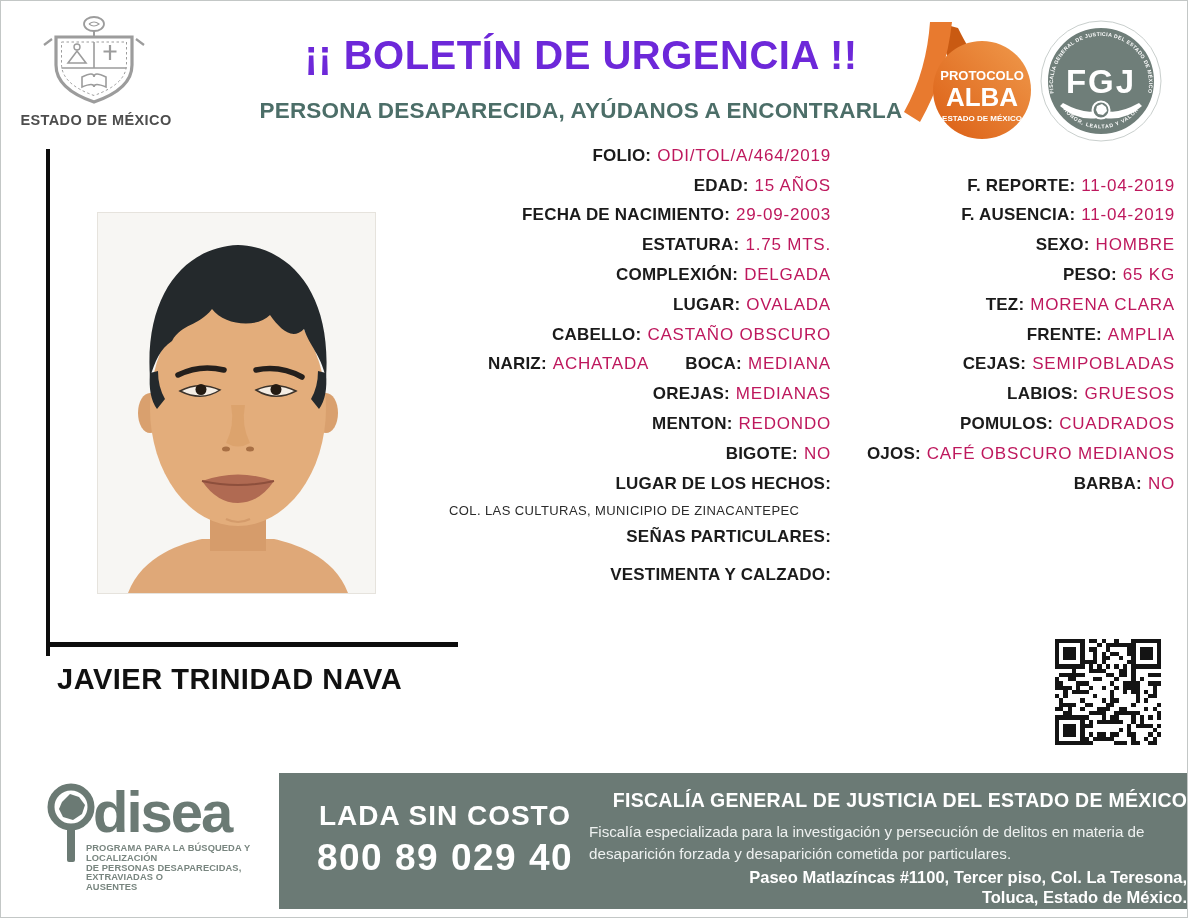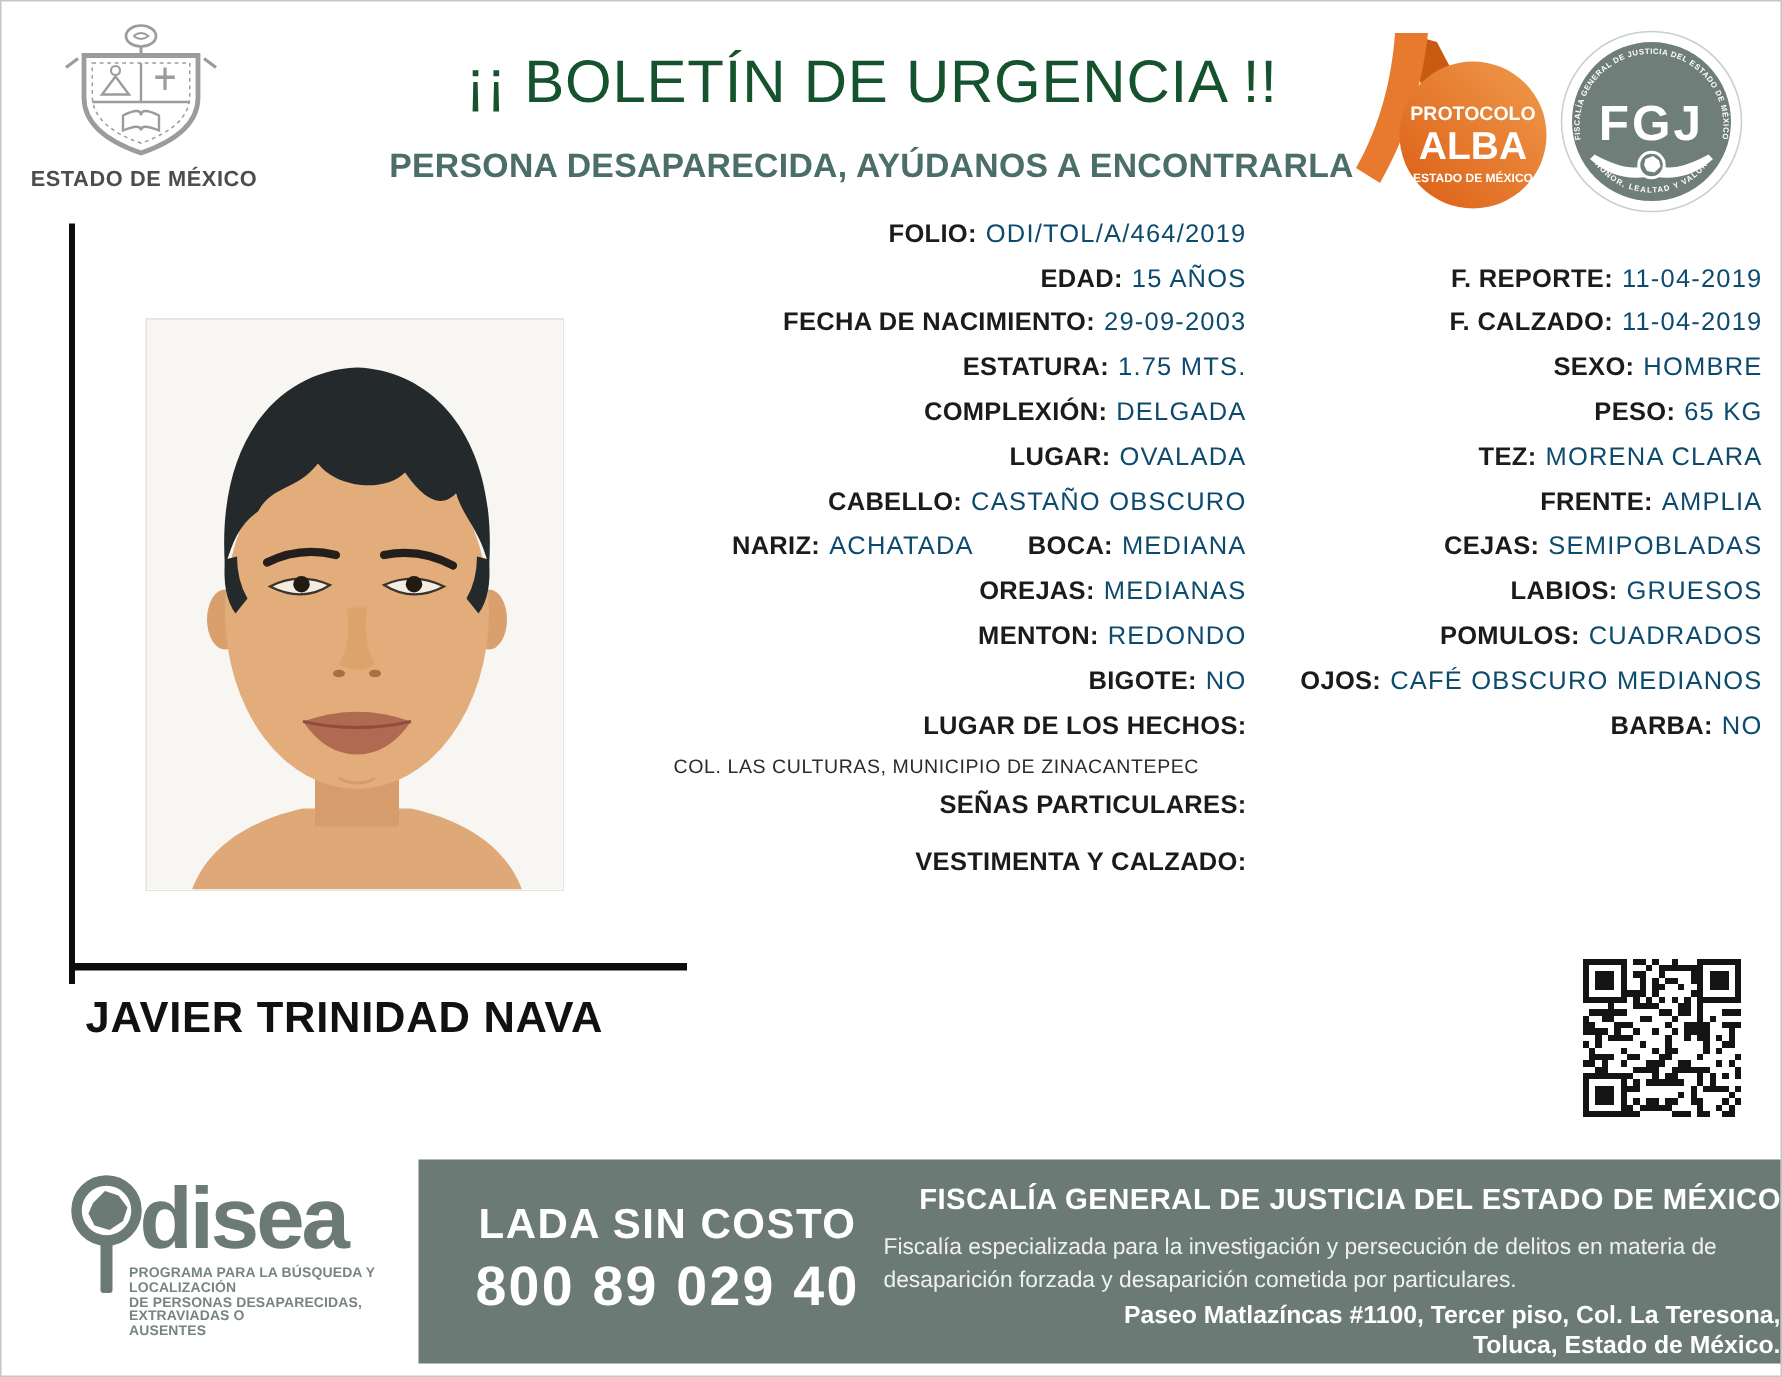--- a/index.html
+++ b/index.html
@@ -5,40 +5,40 @@
   html,body{margin:0;padding:0;background:#fff;}
   .page{position:relative;width:1188px;height:918px;background:#ffffff;overflow:hidden;
         box-sizing:border-box;border:1px solid #c3c7c6;
         font-family:"Liberation Sans","DejaVu Sans",sans-serif;color:#1d1d1d;}
 
   
   .arms-svg{position:absolute;left:18px;top:14px;width:150px;height:94px;}
   .arms-caption{position:absolute;left:10px;top:111px;width:170px;text-align:center;
                 font-size:14.5px;font-weight:bold;letter-spacing:.4px;color:#4d4d4d;}
   .title-block{position:absolute;left:248px;top:32px;width:664px;text-align:center;}
-  .title{font-size:40px;font-weight:normal;letter-spacing:.5px;color:#14532d;}
+  .title{font-size:40px;font-weight:bold;letter-spacing:.5px;color:#6d28d9;}
   .subtitle{margin-top:20px;font-size:22.5px;font-weight:bold;letter-spacing:.2px;color:#4c6e68;}
   .alba-svg{position:absolute;left:899px;top:16px;width:132px;height:128px;}
   .fgj-svg{position:absolute;left:1036px;top:16px;width:128px;height:128px;}
 
   
   .frame-v{position:absolute;left:45px;top:148px;width:3.5px;height:507px;background:#0d0d0d;}
   .frame-h{position:absolute;left:45px;top:641px;width:412px;height:4.5px;background:#0d0d0d;}
   .photo-svg{position:absolute;left:97px;top:212px;width:277px;height:380px;
              box-shadow:0 0 0 1px #e6e3dd;}
   .person-name{position:absolute;left:56px;top:662px;font-size:29px;font-weight:bold;
                letter-spacing:.5px;color:#111;}
 
   
   .col{position:absolute;}
   .col-left{left:438px;top:140px;width:392px;}
   .col-right{left:824px;top:169.8px;width:350px;}
   .row{display:flex;align-items:center;height:29.8px;font-size:17px;white-space:nowrap;justify-content:flex-end;}
   .lbl{font-weight:bold;letter-spacing:.2px;color:#1b1b1b;}
-  .val{margin-left:6px;letter-spacing:.8px;color:#0c4a6e;}
+  .val{margin-left:6px;letter-spacing:.8px;color:#be185d;}
   .lbl2{margin-left:36px;}
   .sub{height:24px;display:flex;align-items:center;padding-left:10px;font-size:13px;
        letter-spacing:.4px;color:#2b2b2b;white-space:nowrap;}
   .mt{margin-top:8px;}
 
   .qr-svg{position:absolute;left:1054px;top:638px;width:106px;height:106px;}
 
   
   .odisea-svg{position:absolute;left:38px;top:780px;width:230px;height:92px;}
   .odisea-tagline{position:absolute;left:85px;top:843px;width:195px;font-size:9.3px;
@@ -204,21 +204,21 @@
         <span class="lbl">VESTIMENTA Y CALZADO:</span>
       </div>
   </section>
 
   <section class="col col-right">
     <div class="row">
         <span class="lbl">F. REPORTE:</span>
         <span class="val">11-04-2019</span>
       </div>
     <div class="row">
-        <span class="lbl">F. CALZADO:</span>
+        <span class="lbl">F. AUSENCIA:</span>
         <span class="val">11-04-2019</span>
       </div>
     <div class="row">
         <span class="lbl">SEXO:</span>
         <span class="val">HOMBRE</span>
       </div>
     <div class="row">
         <span class="lbl">PESO:</span>
         <span class="val">65 KG</span>
       </div>

